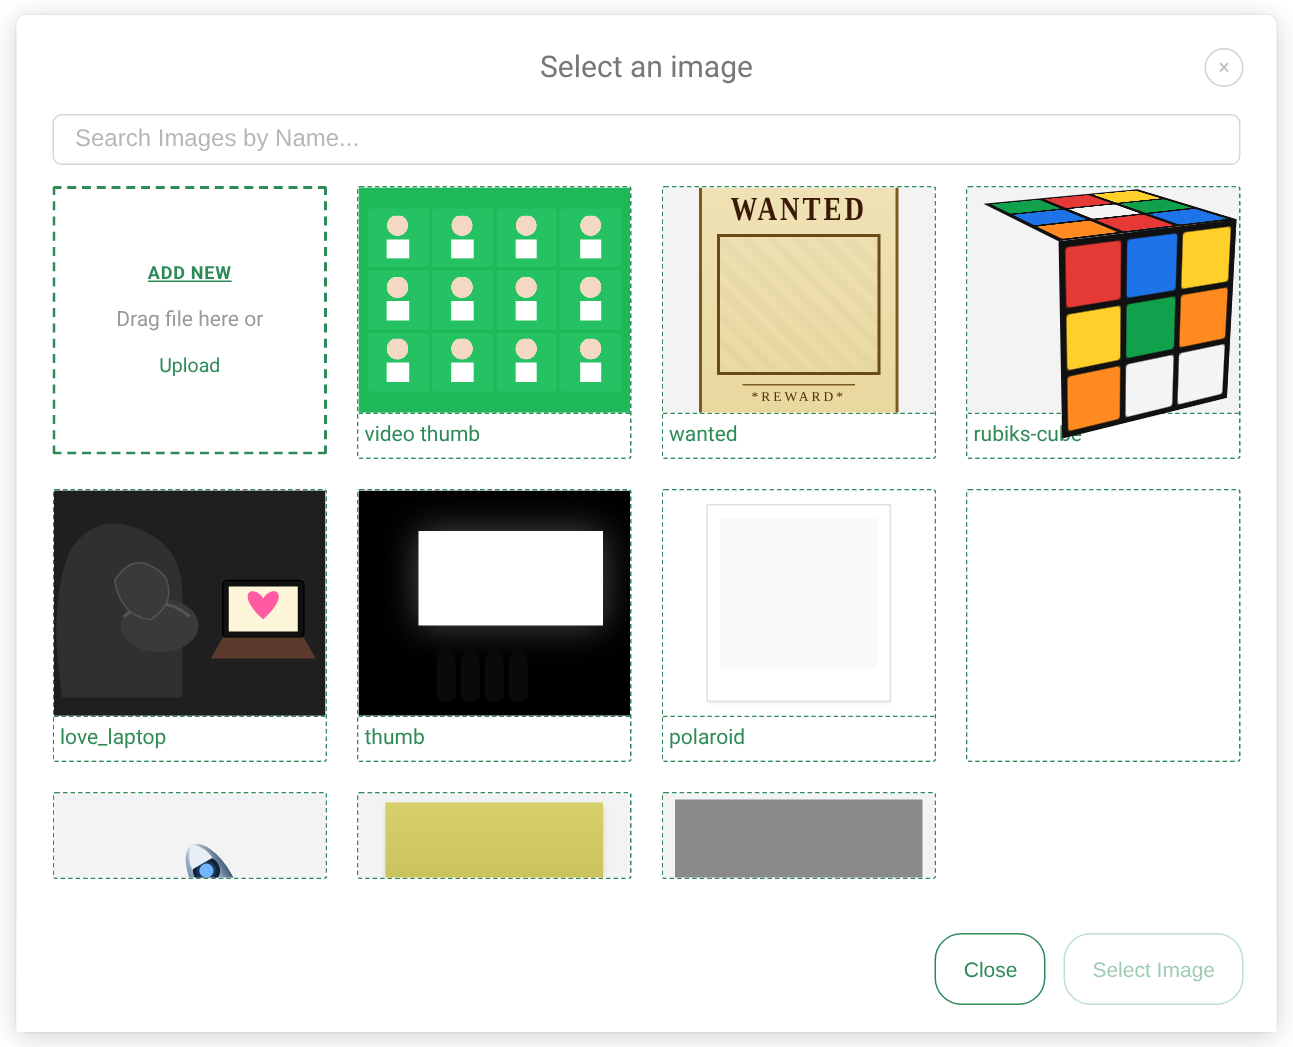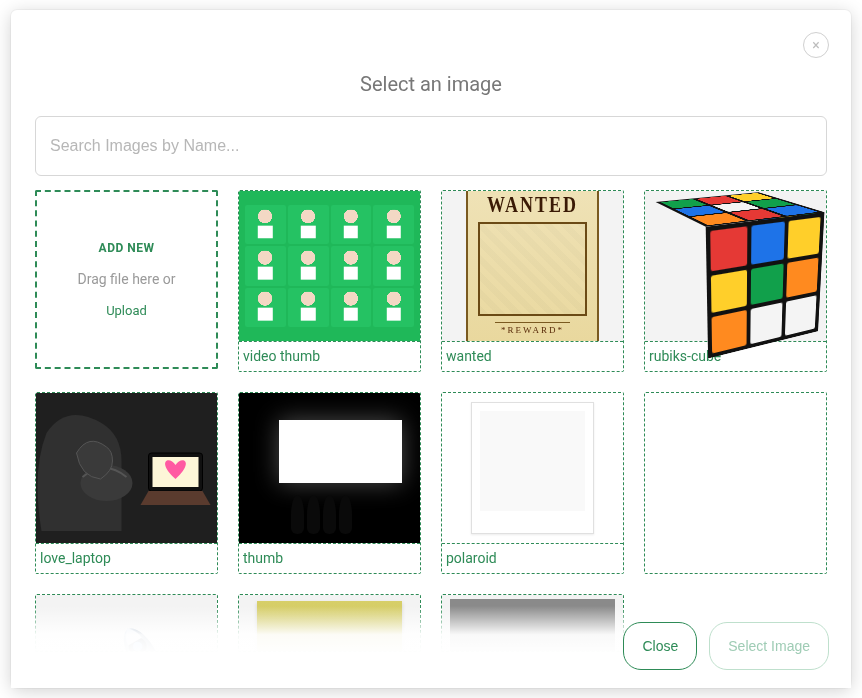--- a/index.html
+++ b/index.html
@@ -8,52 +8,52 @@
     position: relative;
     width: 840px;
     height: 678px;
     margin: 10px auto;
     background: #fff;
     border-radius: 6px;
     box-shadow: 0 3px 18px rgba(0,0,0,0.18), 0 0 0 1px rgba(0,0,0,0.03);
     display: flex;
     flex-direction: column;
   }
-  .header { padding: 22px 24px 10px; text-align: center; margin-top: 40px; }
+  .header { padding: 22px 24px 10px; text-align: center; }
   .title { font-size: 20px; font-weight: 400; color: #777; }
   .close-x {
     position: absolute; top: 22px; right: 22px;
     width: 26px; height: 26px; border-radius: 50%;
     border: 1px solid #d0d0d0; display:flex; align-items:center; justify-content:center;
     color:#bdbdbd; font-size:14px; line-height:1; cursor:pointer; user-select:none;
   }
   .search-wrap { padding: 10px 24px 14px; }
   .search {
-    width: 100%; height: 60px; border:1px solid #d7d7d7; border-radius:6px;
+    width: 100%; height: 34px; border:1px solid #d7d7d7; border-radius:6px;
     padding: 0 14px; font-size:16px; color:#444;
   }
   .search::placeholder { color:#b7b7b7; }
   .grid-wrap {
     flex:1; overflow:hidden; padding: 0 24px;
   }
   .grid {
     display:grid; grid-template-columns: repeat(4, 1fr); gap: 20px;
   }
   .tile {
     border:1px dashed #2e8b57; border-radius:2px; display:flex; flex-direction:column;
     background:#fff; overflow:hidden; cursor:pointer;
   }
   .tile .thumb { height: 150px; background:#f3f3f3; position:relative; display:flex; align-items:center; justify-content:center; }
   .tile .cap { font-size:14px; color:#2e8b57; padding:6px 4px 7px; border-top:1px dashed #2e8b57; }
   .upload {
     border:2px dashed #2e8b57; border-radius:2px; height: 179px;
     display:flex; flex-direction:column; align-items:center; justify-content:center;
     gap:16px; cursor:pointer;
   }
-  .upload .l1 { color:#2e8b57; font-size:12px; font-weight:700; letter-spacing:.5px;}
+  .upload .l1 { color:#2e8b57; font-size:12px; font-weight:700; letter-spacing:.5px;text-decoration:underline;}
   .upload .l2 { color:#9a9a9a; font-size:14px;}
   .upload .l3 { color:#2e8b57; font-size:13px;}
   .partial .thumb { height: 56px; }
   .footer {
     position:absolute; left:0; right:0; bottom:0;
     padding: 16px 22px 18px; display:flex; justify-content:flex-end; gap:12px;
     background: linear-gradient(180deg, rgba(255,255,255,0) 0%, rgba(255,255,255,0.95) 35%, #fff 60%);
     pointer-events:none;
   }
   .btn {

